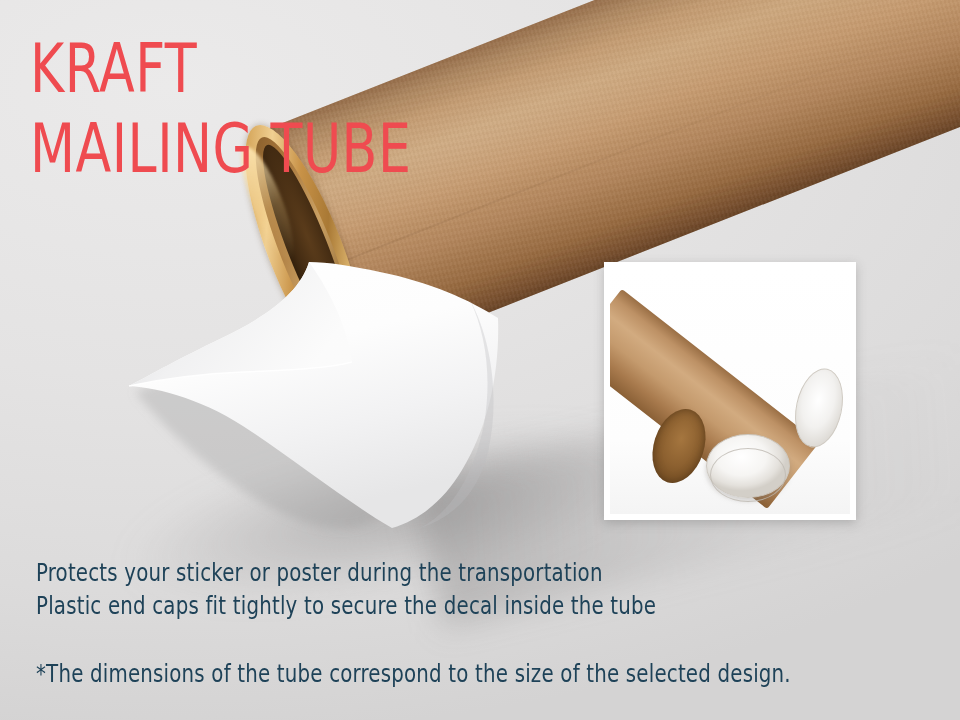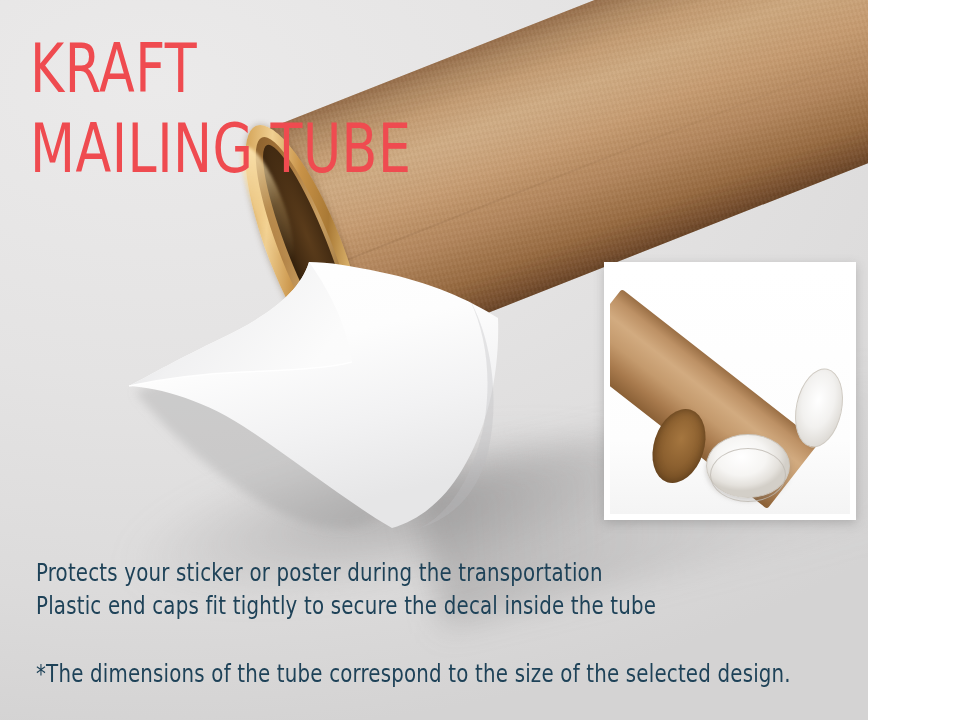--- a/index.html
+++ b/index.html
@@ -1,18 +1,18 @@
 <!DOCTYPE html>
 <html><head>
 <meta charset="utf-8">
 <style>
   html,body{margin:0;padding:0;}
   body{width:960px;height:720px;overflow:hidden;font-family:"Liberation Sans",sans-serif;}
 
-  #stage{position:relative;width:868px;height:720px;overflow:hidden;
+  #stage{position:relative;width:960px;height:720px;overflow:hidden;
          background:
            radial-gradient(120% 90% at 18% 12%, #ebeaea 0%, #e4e3e3 45%, #dcdbdb 78%, #d4d3d3 100%);}
 
   
   .tube-shadow{position:absolute;left:80px;top:430px;width:700px;height:170px;
     background:radial-gradient(55% 60% at 45% 45%, rgba(120,118,118,.42) 0%, rgba(140,138,138,.22) 40%, rgba(160,158,158,0) 72%);
     transform:rotate(-11deg);filter:blur(14px);}
   .tube-shadow2{position:absolute;left:420px;top:415px;width:560px;height:150px;
     background:linear-gradient(100deg, rgba(110,108,108,.34), rgba(150,148,148,.10) 60%, rgba(160,158,158,0));
     transform:rotate(-13deg);filter:blur(16px);}

